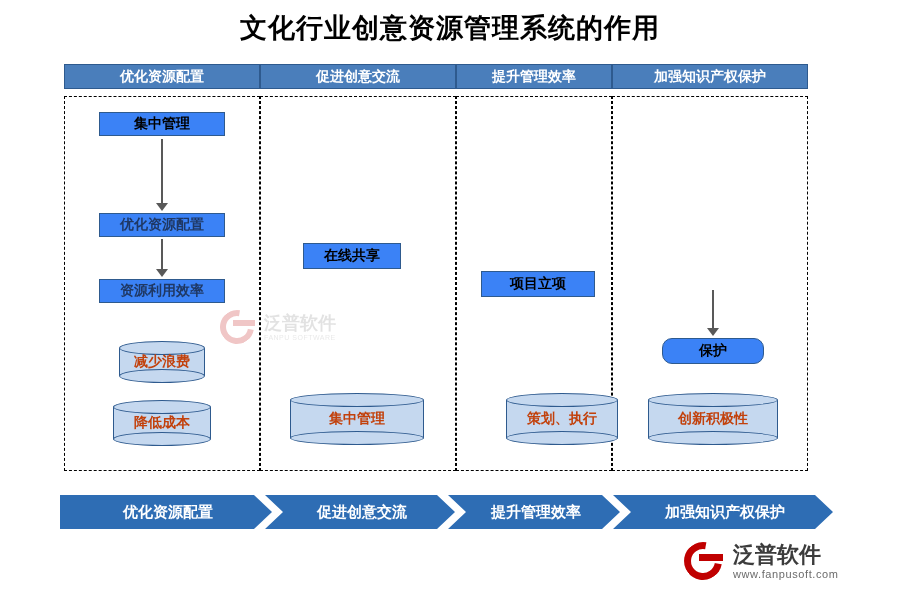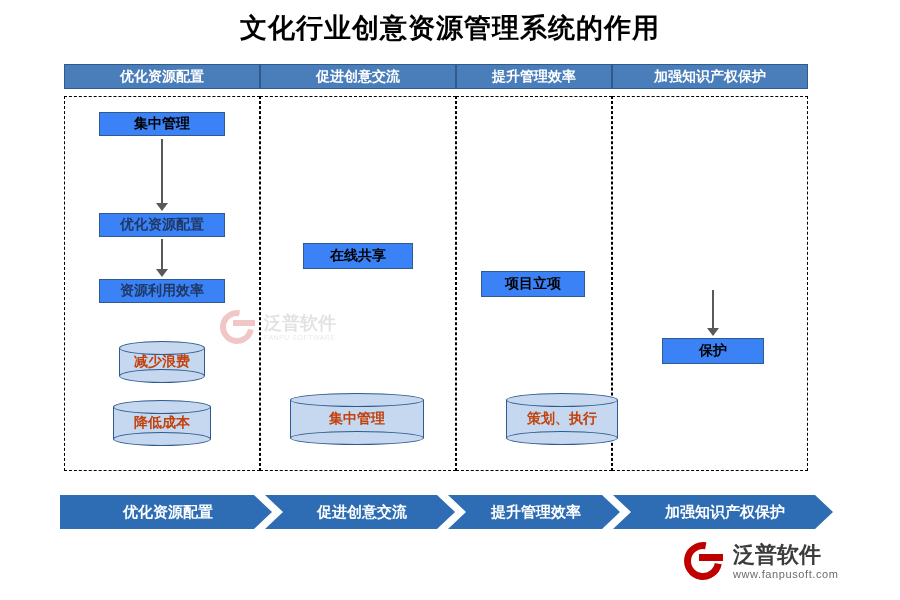--- a/index.html
+++ b/index.html
@@ -317,46 +317,52 @@
     <div class="cyl-label">减少浪费</div>
   </div>
 
   <div class="cyl" style="left:113px; top:400px; width:98px; height:46px;padding-left:10px;">
     <div class="body"></div>
     <div class="bottom"></div>
     <div class="top"></div>
     <div class="cyl-label">降低成本</div>
   </div>
 
-  <div class="node-rect dark-text" style="left:303px; top:243px; width:110px; height:26px;">在线共享</div>
+  <div class="node-rect dark-text" style="left:303px; top:243px; width:98px; height:26px;">在线共享</div>
 
   <div class="cyl" style="left:290px; top:393px; width:134px; height:52px;">
     <div class="body"></div>
     <div class="bottom"></div>
     <div class="top"></div>
     <div class="cyl-label">集中管理</div>
   </div>
 
-  <div class="node-rect dark-text" style="left:481px; top:271px; width:104px; height:26px;">项目立项</div>
+  <div class="node-rect dark-text" style="left:481px; top:271px; width:114px; height:26px;">项目立项</div>
 
   <div class="cyl" style="left:506px; top:393px; width:112px; height:52px;">
     <div class="body"></div>
     <div class="bottom"></div>
     <div class="top"></div>
     <div class="cyl-label">策划、执行</div>
   </div>
 
 
   <div class="varrow" style="left:706px; top:290px; height:46px;">
     <div class="shaft" style="height:38px;"></div>
     <div class="head" style="top:38px;"></div>
   </div>
 
-  <div class="node-rect dark-text" style="left:662px; top:338px; width:102px; height:26px;">保护</div>
-
+  <div class="node-rect dark-text" style="left:662px; top:338px; width:102px; height:26px;border-radius:10px;">保护</div>
+
+  <div class="cyl" style="left:648px; top:393px; width:130px; height:52px;">
+    <div class="body"></div>
+    <div class="bottom"></div>
+    <div class="top"></div>
+    <div class="cyl-label">创新积极性</div>
+  </div>
 
   <div class="watermark-center">
     <div class="wm-mark">
       <div class="ring"></div>
       <div class="bar"></div>
     </div>
     <div class="wm-text">
       <div class="cn">泛普软件</div>
       <div class="en">FANPU SOFTWARE</div>
     </div>

